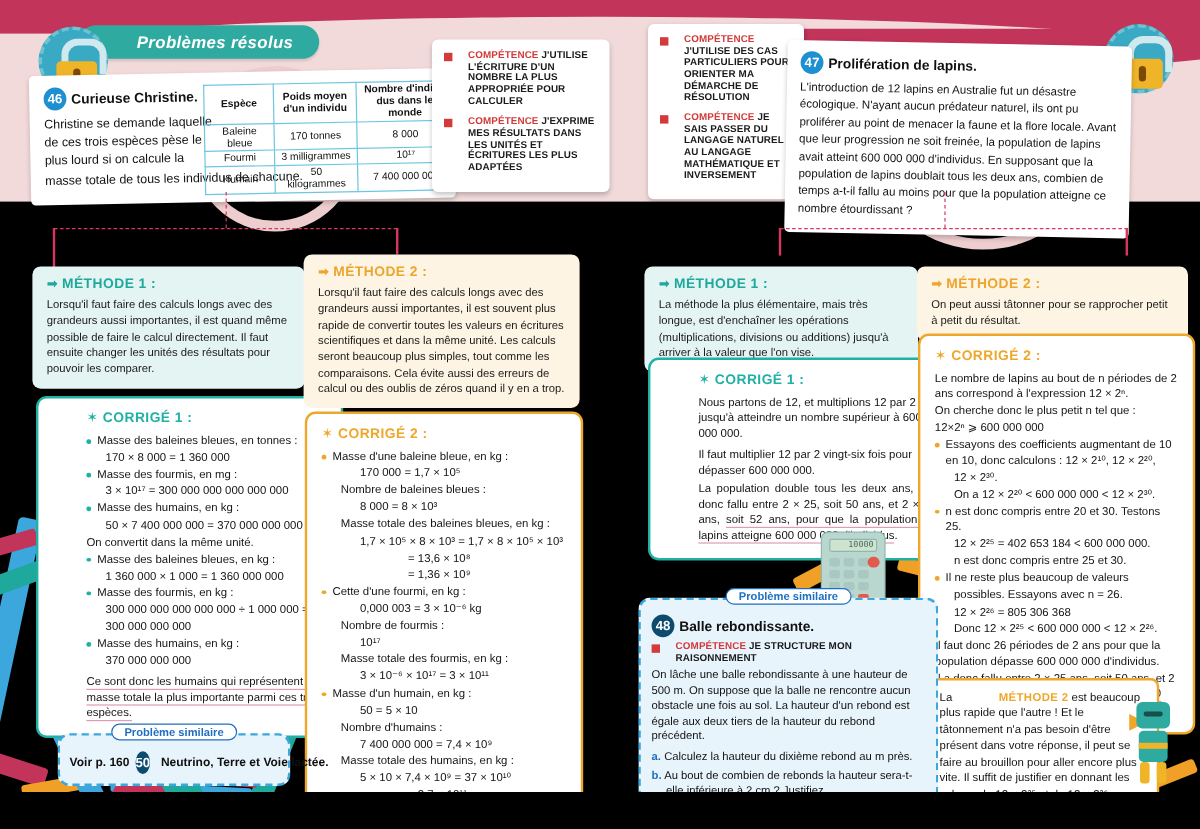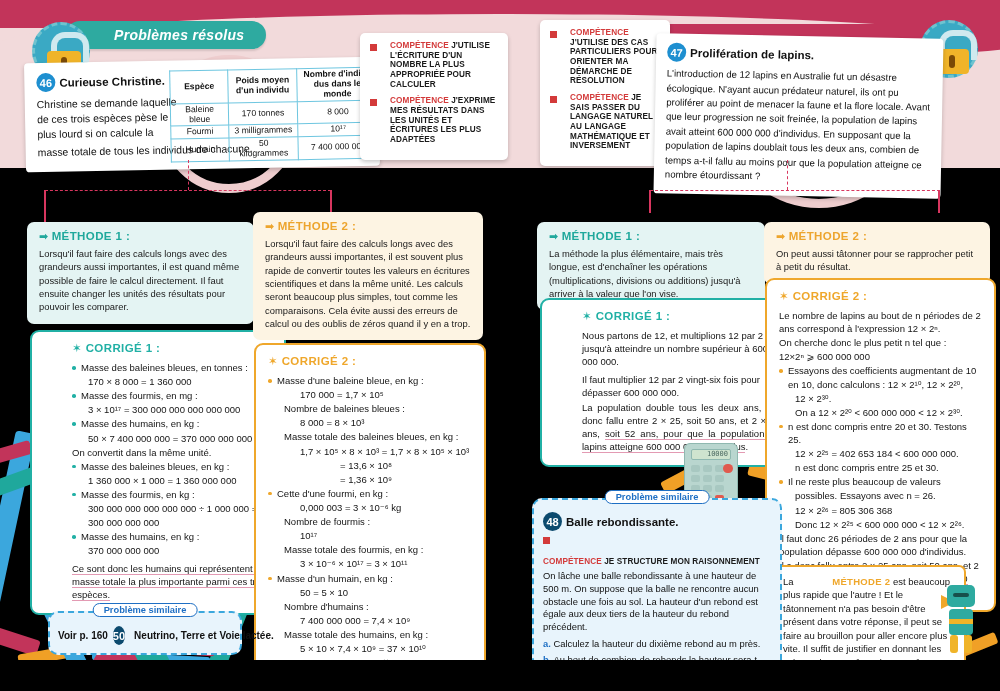--- a/index.html
+++ b/index.html
@@ -393,21 +393,21 @@
       <span class="ex-num ex-num-dark">50</span>
       <span style="font-size:10px;font-weight:bold;color:#111;">Neutrino, Terre et Voie lactée.</span>
     </div>
   </div>
 
   <div class="simbox" style="position:absolute;left:532px;top:498px;width:228px;padding:12px 9px 9px;">
     <div class="simtag">Problème similaire</div>
     <div style="margin-bottom:3px">
       <span class="ex-num ex-num-dark">48</span><span class="ex-title">Balle rebondissante.</span>
     </div>
-    <div class="comp-item" style="margin-bottom:3px;flex-direction:column;">
+    <div class="comp-item" style="margin-bottom:3px;">
       <span class="comp-sq"></span>
       <span class="comp-txt"><span class="comp-lbl">COMPÉTENCE</span> <span>JE STRUCTURE MON RAISONNEMENT</span></span>
     </div>
     <p style="margin:0;font-size:9.4px;line-height:1.36;color:#111;">On lâche une balle rebondissante à une hauteur de 500 m. On suppose que la balle ne rencontre aucun obstacle une fois au sol. La hauteur d'un rebond est égale aux deux tiers de la hauteur du rebond précédent.</p>
     <p style="margin:4px 0 0;font-size:9.4px;line-height:1.36;color:#111;padding-left:12px;text-indent:-12px;"><b style="color:#1e6fc4">a.</b> <span>Calculez la hauteur du dixième rebond au m près.</span></p>
     <p style="margin:3px 0 0;font-size:9.4px;line-height:1.36;color:#111;padding-left:12px;text-indent:-12px;"><b style="color:#1e6fc4">b.</b> <span>Au bout de combien de rebonds la hauteur sera-t-elle inférieure à 2 cm ? Justifiez.</span></p>
   </div>
 
   <div class="footer-strip"></div>
 </div>

